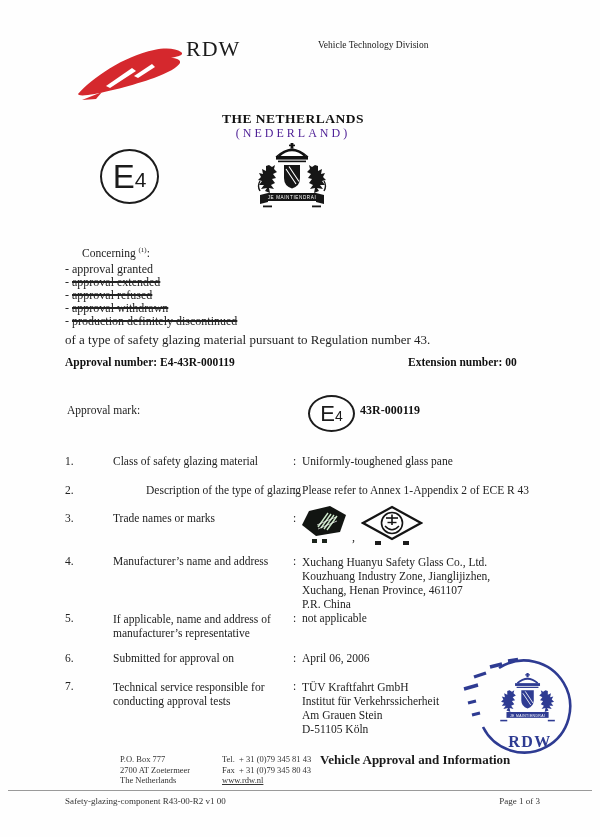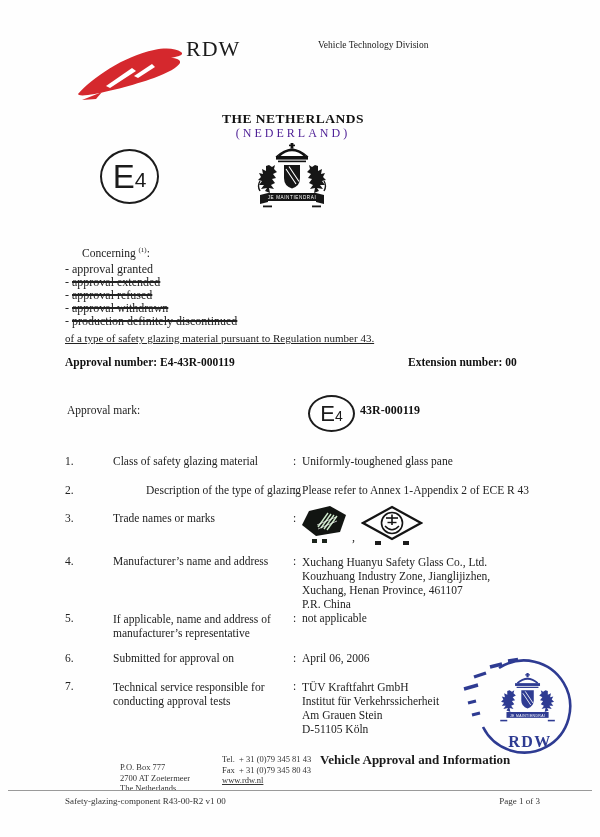--- a/index.html
+++ b/index.html
@@ -87,21 +87,21 @@
   </div>
 
   <div class="abs" style="left:65px;top:263px;font-size:12px;line-height:12.9px;">
     <div><span>-</span> <span>approval granted</span></div>
     <div><span>-</span> <span class="struck">approval extended</span></div>
     <div><span>-</span> <span class="struck">approval refused</span></div>
     <div><span>-</span> <span class="struck">approval withdrawn</span></div>
     <div><span>-</span> <span class="struck">production definitely discontinued</span></div>
   </div>
 
-  <div class="abs" style="left:65px;top:332px;font-size:11px;text-decoration:underline;">of a type of safety glazing material pursuant to Regulation number 43.</div>
+  <div class="abs" style="left:65px;top:332px;font-size:13px;">of a type of safety glazing material pursuant to Regulation number 43.</div>
 
   <div class="abs b" style="left:65px;top:356px;font-size:11.5px;color:#111;">
     <span>Approval number:</span>
     <span>E4-43R-000119</span>
   </div>
   <div class="abs b" style="left:408px;top:356px;font-size:11.5px;color:#111;">
     <span>Extension number:</span>
     <span>00</span>
   </div>
 
@@ -234,21 +234,21 @@
                  L12,29 L7,27 L9,24 L3,25 L6,21 L1,21 L4,17 L0,16 L3,13 L1,9 L5,10 L4,5 L8,7 L8,2 Z"></path>
       </g>
       <rect x="16" y="50" width="54" height="7.5" fill="#2e3b92"></rect>
       <text x="43" y="55.8" text-anchor="middle" font-size="4.4" letter-spacing="0.5" fill="#ffffff" font-family="Liberation Sans, sans-serif">JE MAINTIENDRAI</text>
       <rect x="8" y="60" width="9" height="2" fill="#2e3b92"></rect>
       <rect x="69" y="60" width="9" height="2" fill="#2e3b92"></rect>
     </g>
     <text x="78" y="92" text-anchor="middle" font-size="16" font-weight="bold" fill="#2e3b92" font-family="Liberation Serif, serif" letter-spacing="1.5">RDW</text>
   </svg>
 
-  <div class="abs footer-small" style="left:120px;top:754px;margin-top:8px;">
+  <div class="abs footer-small" style="left:120px;top:754px;">
     <div>P.O. Box 777</div>
     <div>2700 AT Zoetermeer</div>
     <div>The Netherlands</div>
   </div>
   <div class="abs footer-small" style="left:222px;top:754px;">
     <div><span>Tel.</span>&nbsp;&nbsp;<span>+ 31 (0)79 345 81 43</span></div>
     <div><span>Fax</span>&nbsp;&nbsp;<span>+ 31 (0)79 345 80 43</span></div>
     <div class="weblink">www.rdw.nl</div>
   </div>
   <div class="abs i b" style="left:320px;top:752px;font-size:13px;color:#1b1b1b;">Vehicle Approval and Information</div>

